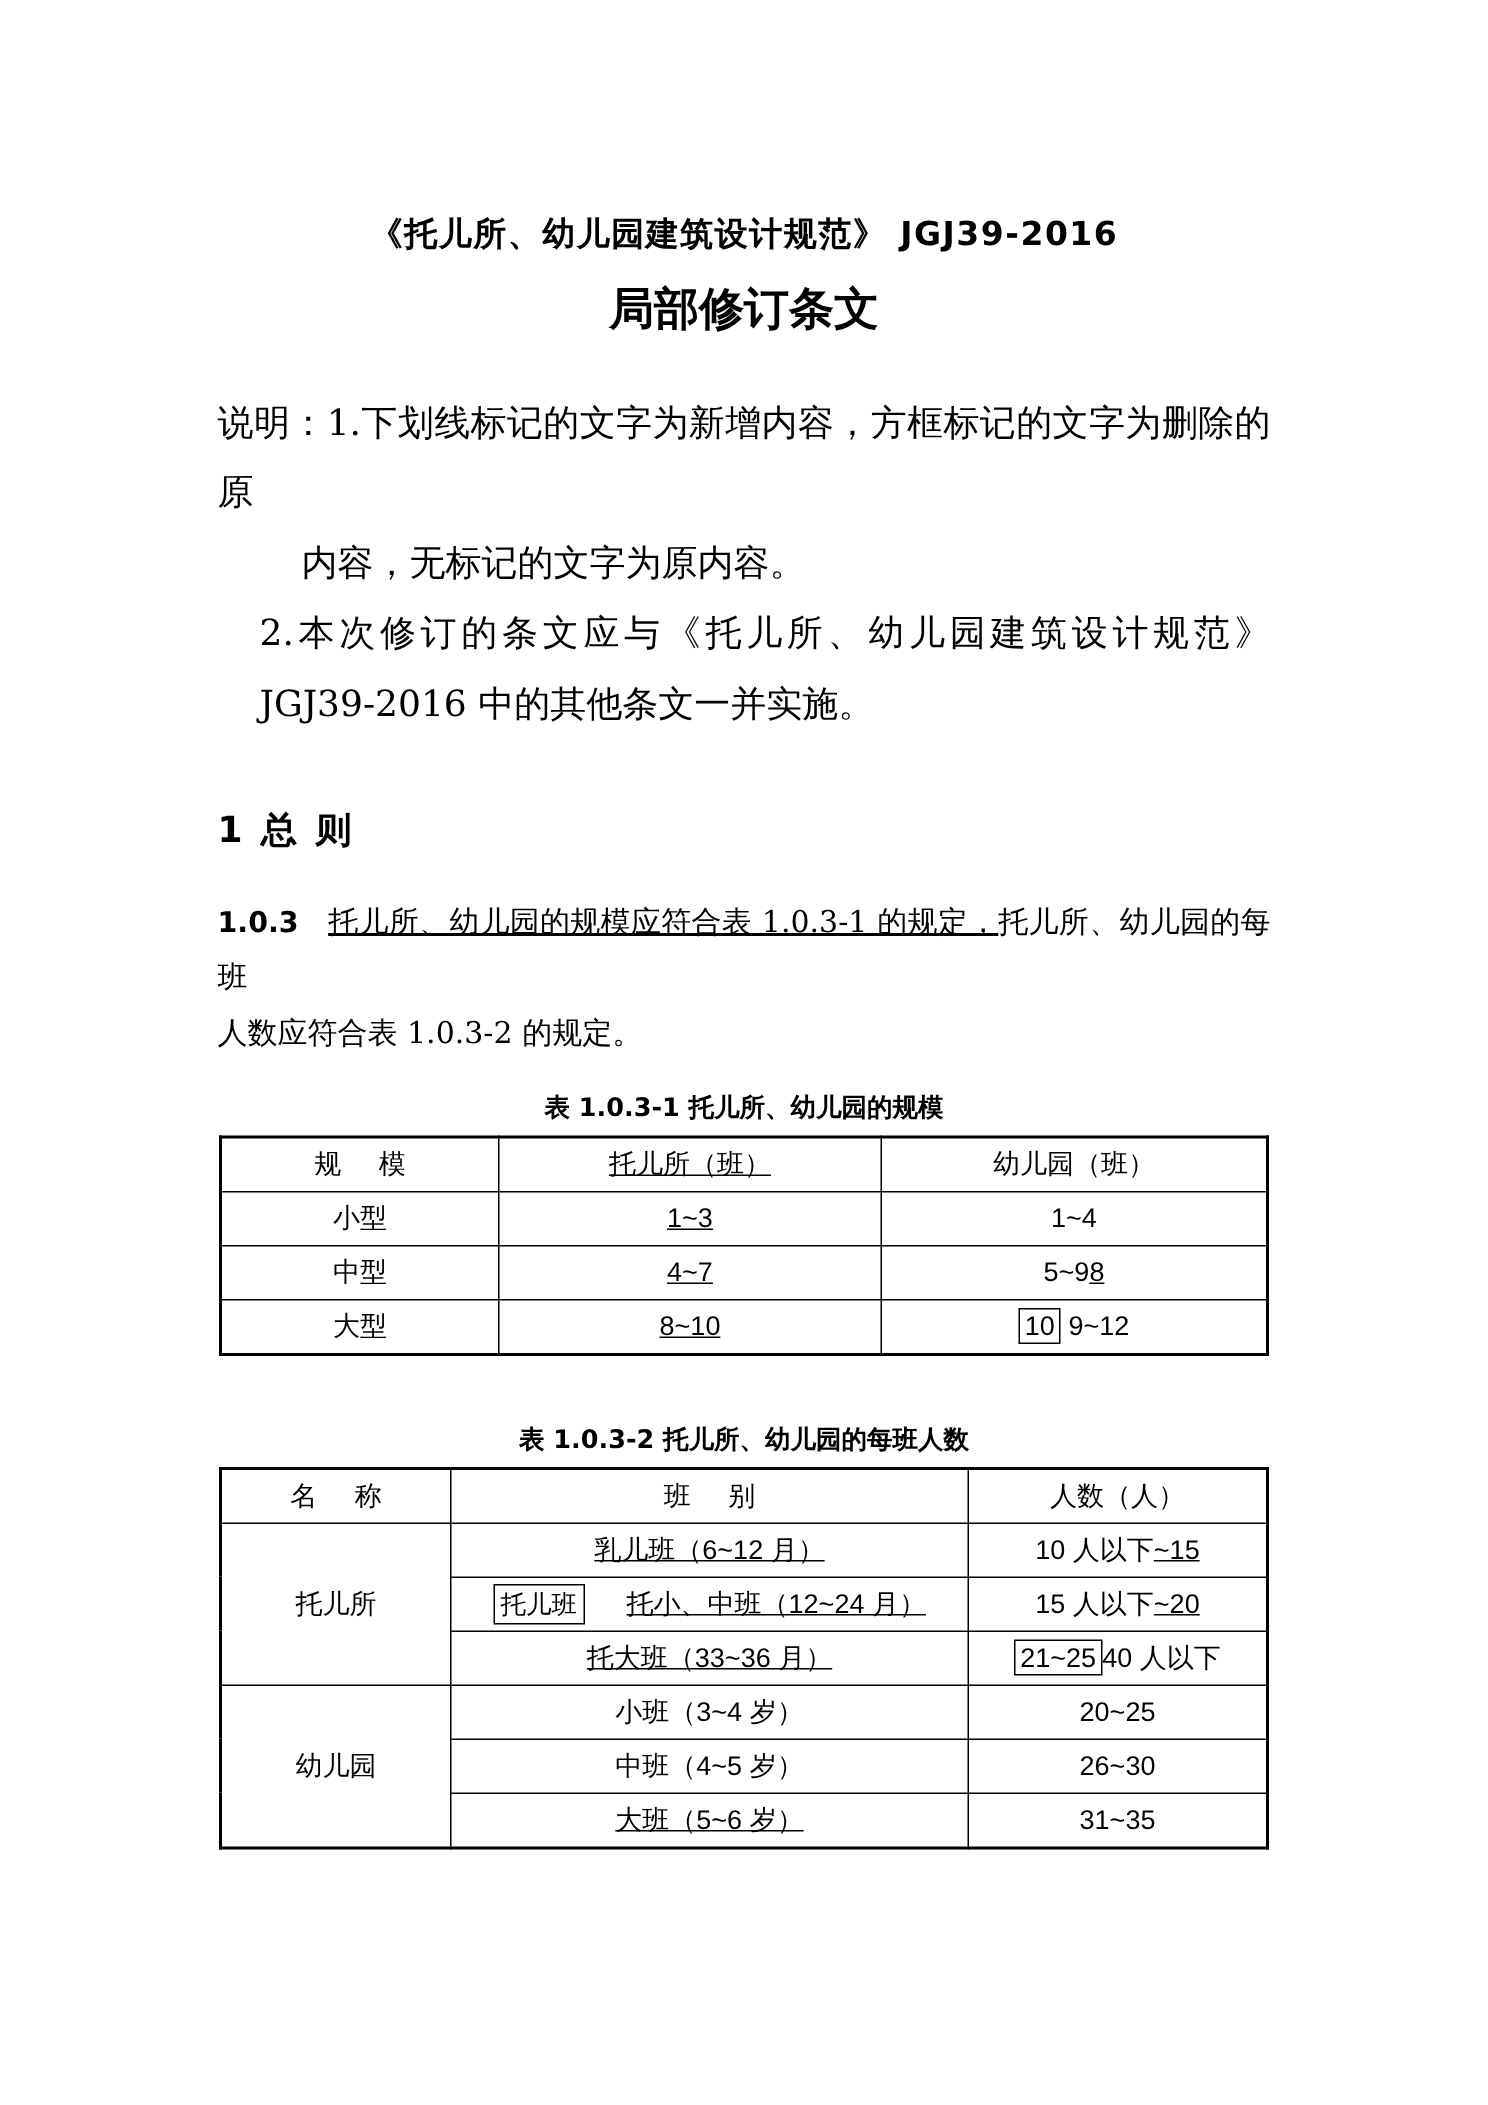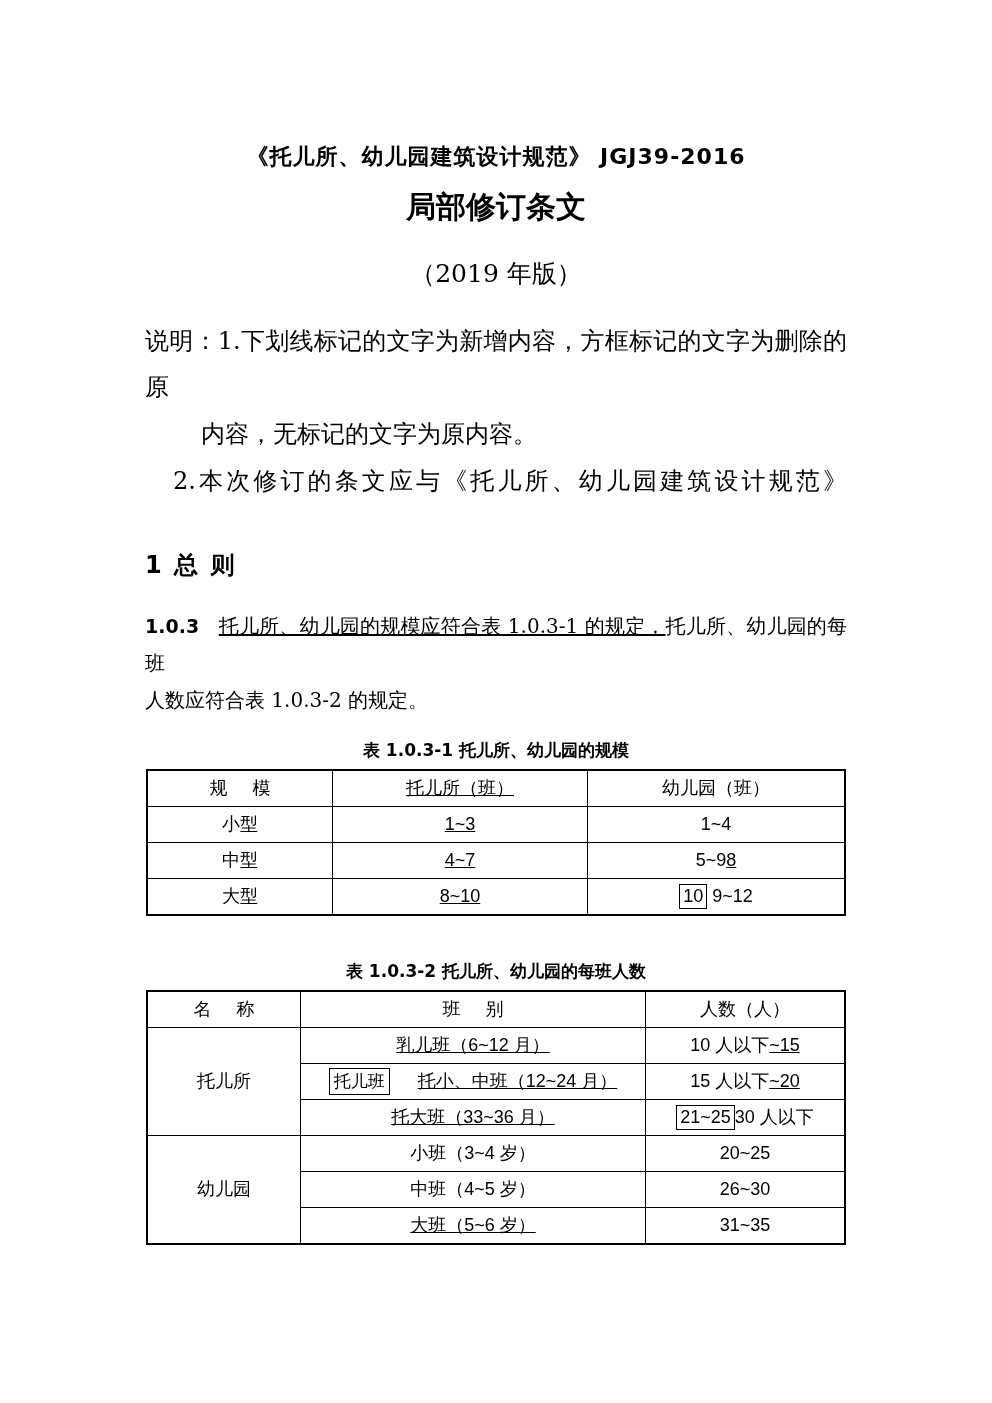--- a/index.html
+++ b/index.html
@@ -136,26 +136,26 @@
     white-space: nowrap;
   }
 </style>
 </head>
 <body>
 
 <div class="page">
 
   <div class="title-main">《托儿所、幼儿园建筑设计规范》 JGJ39-2016</div>
   <div class="title-line2">局部修订条文</div>
-  <div class="title-version">（2019 年版）</div>
 
   <div class="note-block">
     <div class="note-line note-indent1 note-just">说明：1.下划线标记的文字为新增内容，方框标记的文字为删除的原</div>
     <div class="note-line note-indent2">内容，无标记的文字为原内容。</div>
     <div class="note-line note-indent3 note-just">2.本次修订的条文应与《托儿所、幼儿园建筑设计规范》</div>
+    <div class="note-line note-indent3">JGJ39-2016 中的其他条文一并实施。</div>
   </div>
 
   <div class="section-heading">1  总    则</div>
 
   <div class="clause">
     <span class="num">1.0.3</span>
     <span>&nbsp;&nbsp;</span><span class="u">托儿所、幼儿园的规模应符合表 1.0.3-1 的规定，</span><span>托儿所、幼儿园的每班</span>
     <div>人数应符合表 1.0.3-2 的规定。</div>
   </div>
 
@@ -202,21 +202,21 @@
         <td>
           <div class="cellflex">
             <span class="cell-left-box">托儿班</span>
             <span class="u">托小、中班（12~24 月）</span>
           </div>
         </td>
         <td><span>15 人以下</span><span class="u">~20</span></td>
       </tr>
       <tr>
         <td><span class="u">托大班（33~36 月）</span></td>
-        <td><span class="boxed">21~25</span><span>30 人以下</span></td>
+        <td><span class="boxed">21~25</span><span>40 人以下</span></td>
       </tr>
       <tr>
         <td rowspan="3"><span>幼儿园</span></td>
         <td><span>小班（3~4 岁）</span></td>
         <td><span>20~25</span></td>
       </tr>
       <tr>
         <td><span>中班（4~5 岁）</span></td>
         <td><span>26~30</span></td>
       </tr>

